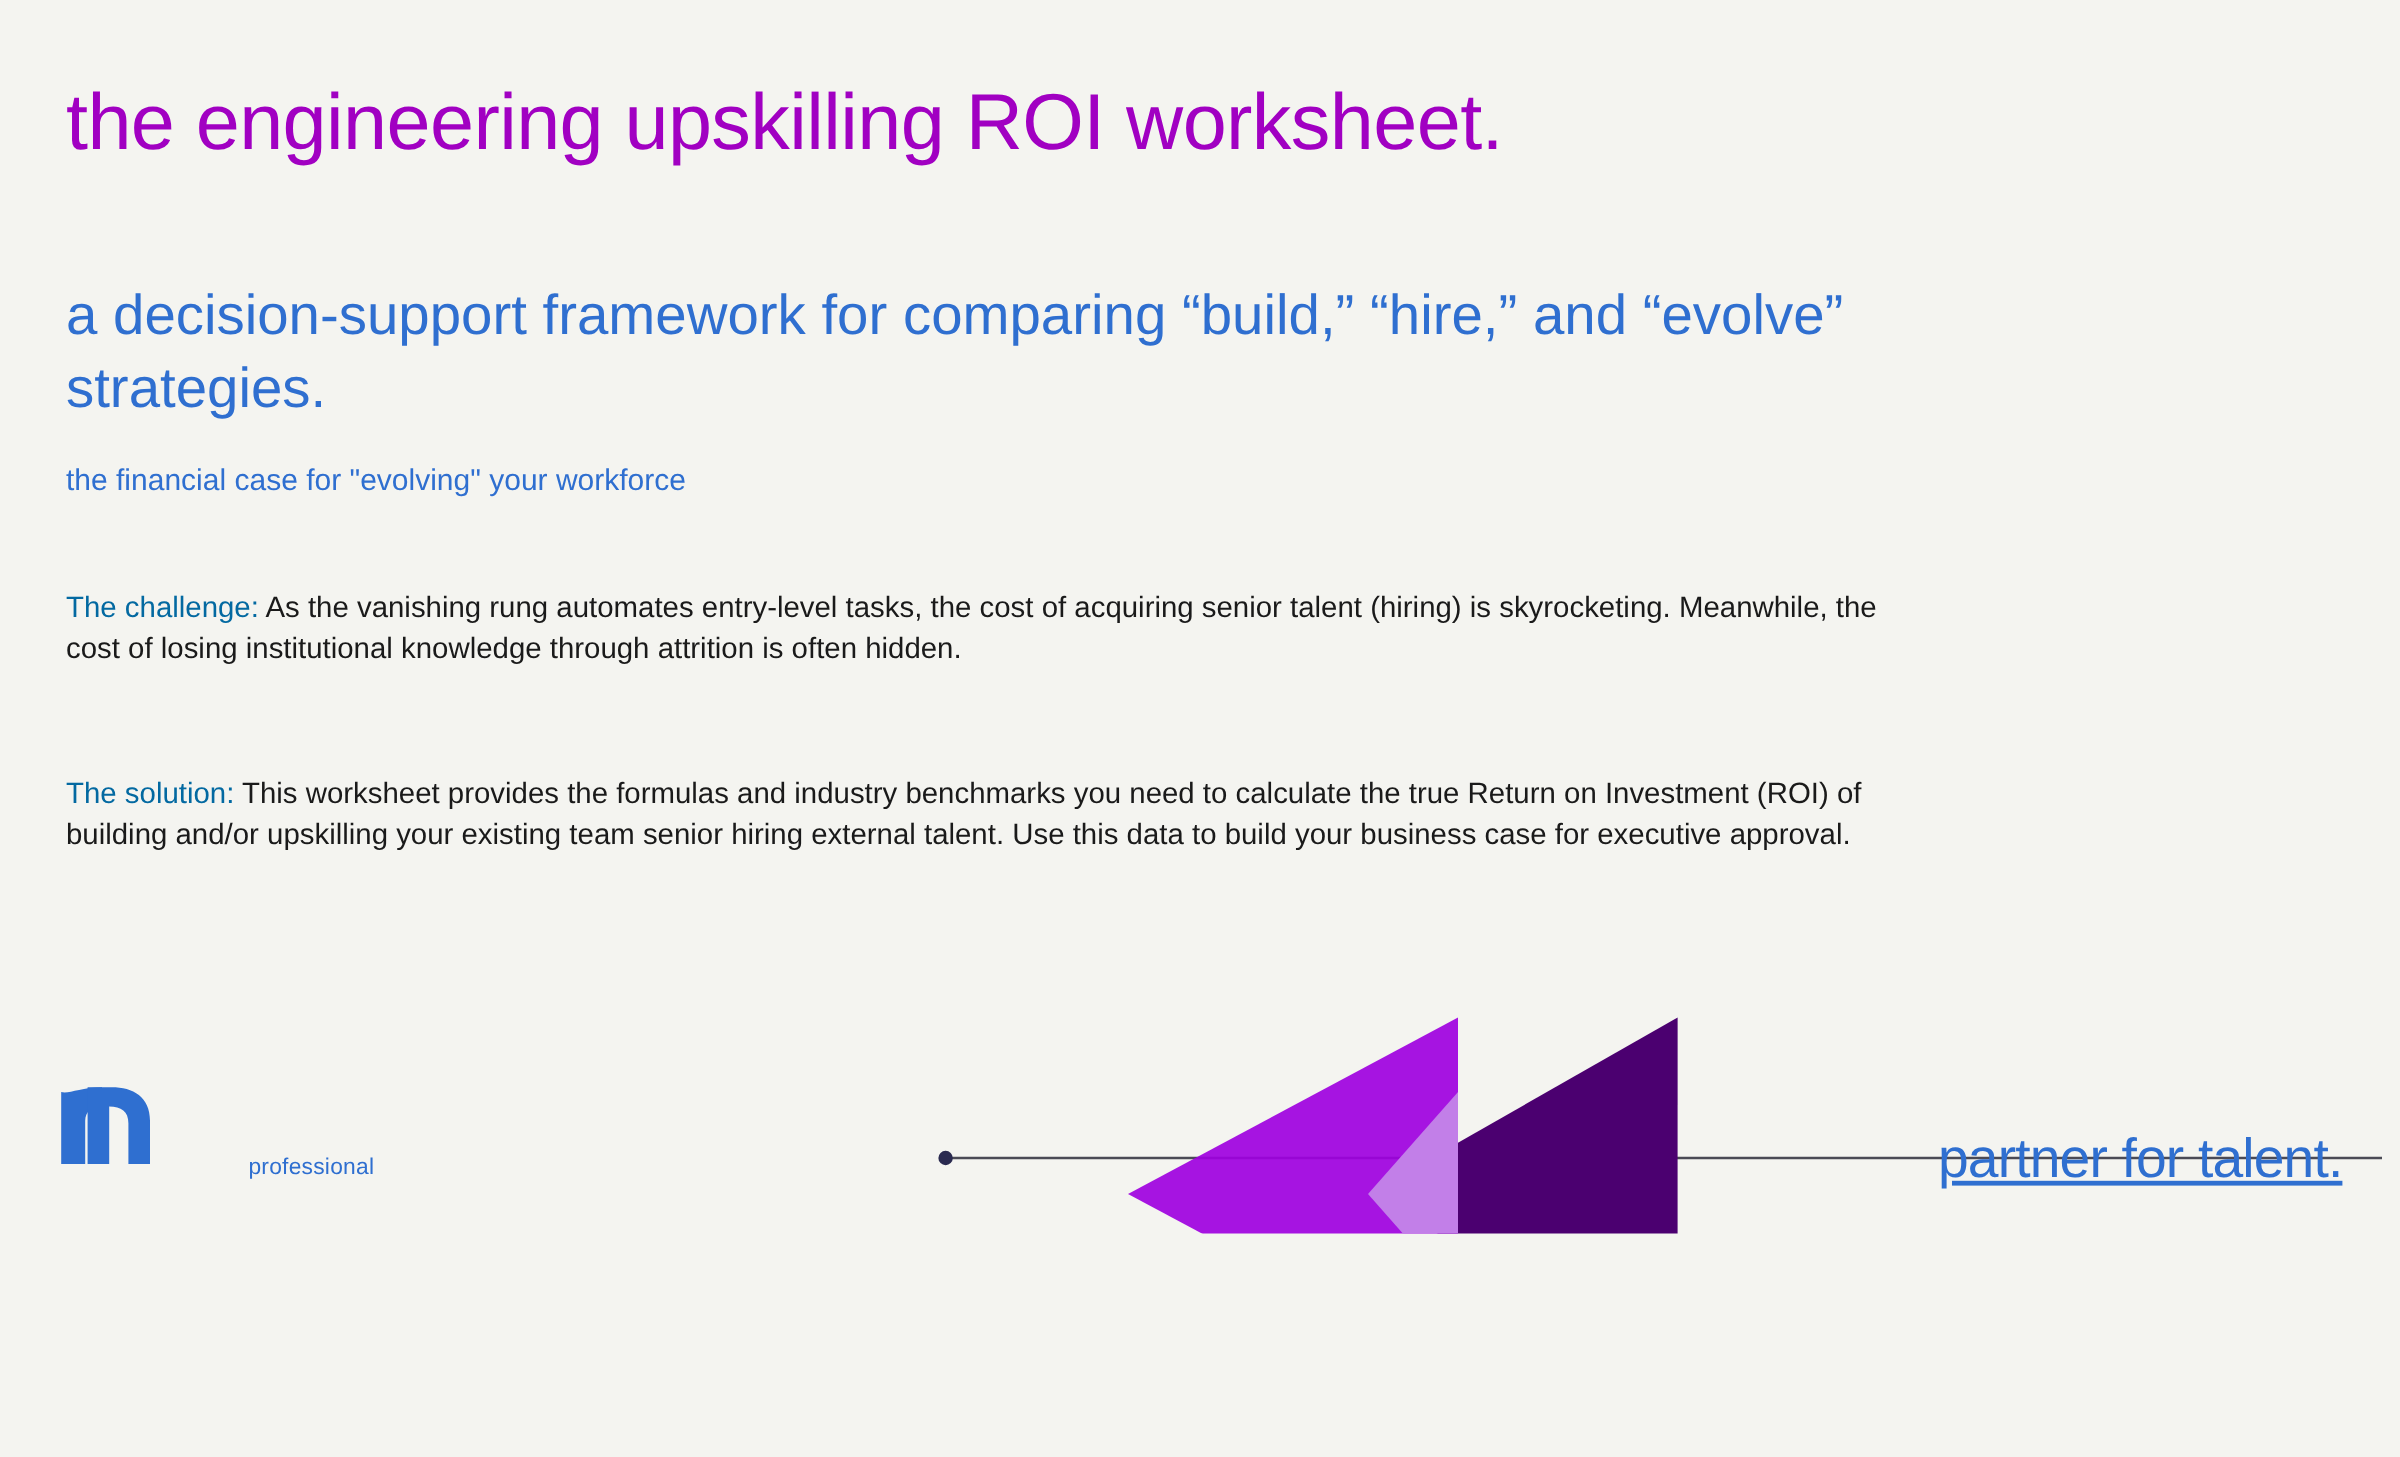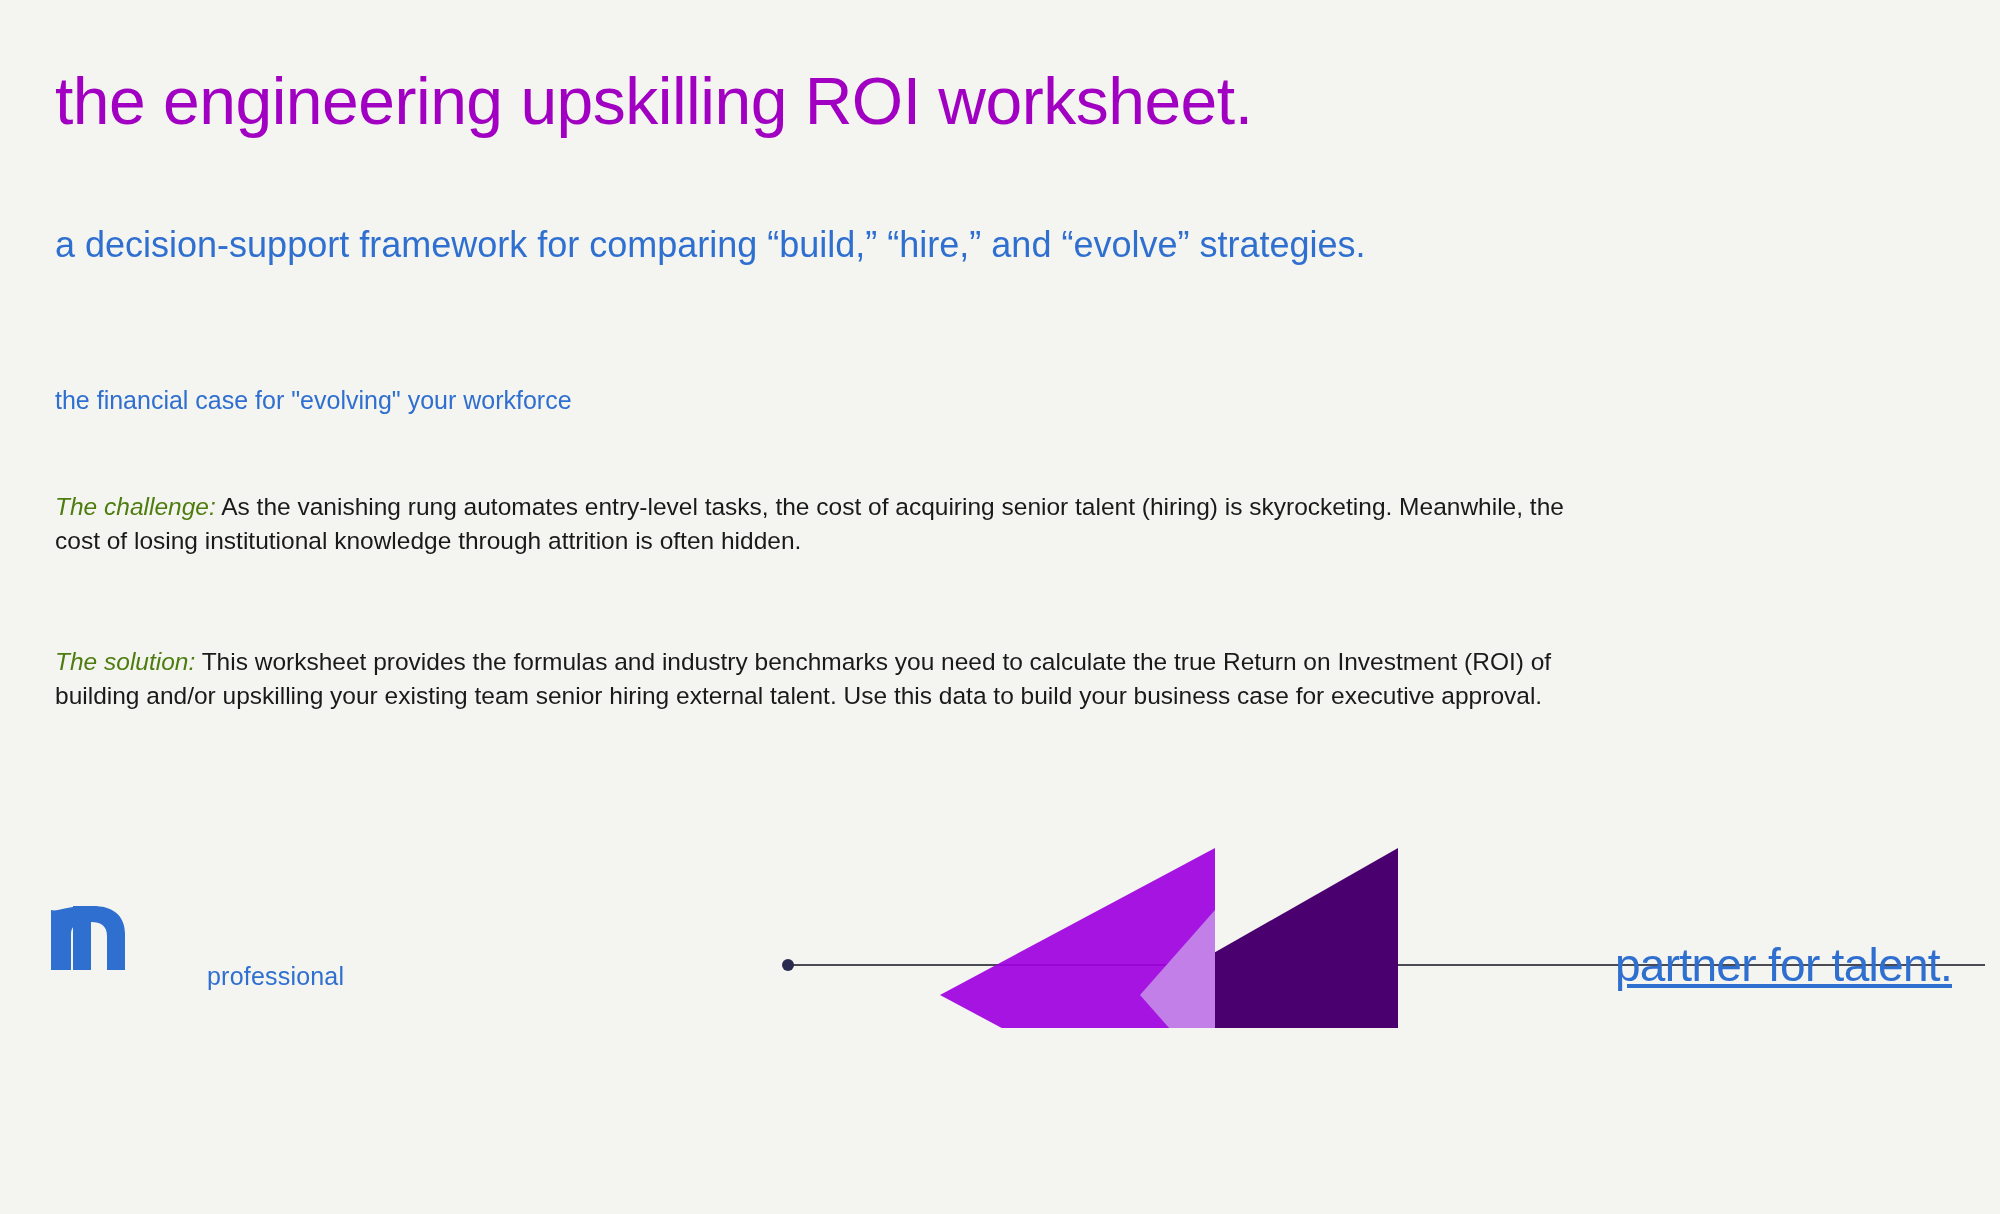--- a/index.html
+++ b/index.html
@@ -35,21 +35,21 @@
     letter-spacing: -0.5px;
     white-space: nowrap;
   }
 
   
   .subtitle {
     position: absolute;
     left: 55px;
     top: 192px;
     width: 1520px;
-    font-size: 36px;
+    font-size: 47px;
     line-height: 1.30;
     color: #2f6fd0;
     font-weight: 400;
   }
 
   
   .section-label {
     position: absolute;
     left: 55px;
     top: 386px;
@@ -65,22 +65,21 @@
     width: 1520px;
     font-size: 24.5px;
     line-height: 1.42;
     color: #1a1a1a;
     font-weight: 400;
   }
   .para.p1 { top: 465px; }
   .para.p2 { top: 620px; }
 
   .lead {
-    color: #4d7c0f;
-    font-style: italic;
+    color: #0369a1;
   }
 
   
   .graphic {
     position: absolute;
     left: 0;
     top: 720px;
     width: 2000px;
     height: 420px;
   }
@@ -98,21 +97,21 @@
     left: 160px;
     top: -2px;
     font-size: 50px;
     color: #2f6fd0;
     letter-spacing: -0.5px;
   }
   .logo-sub {
     position: absolute;
     left: 162px;
     top: 62px;
-    font-size: 25px;
+    font-size: 19px;
     color: #2f6fd0;
     letter-spacing: 0.2px;
   }
   .tagline {
     position: absolute;
     right: 48px;
     bottom: 36px;
     font-size: 46px;
     color: #2f6fd0;
     letter-spacing: -0.7px;

